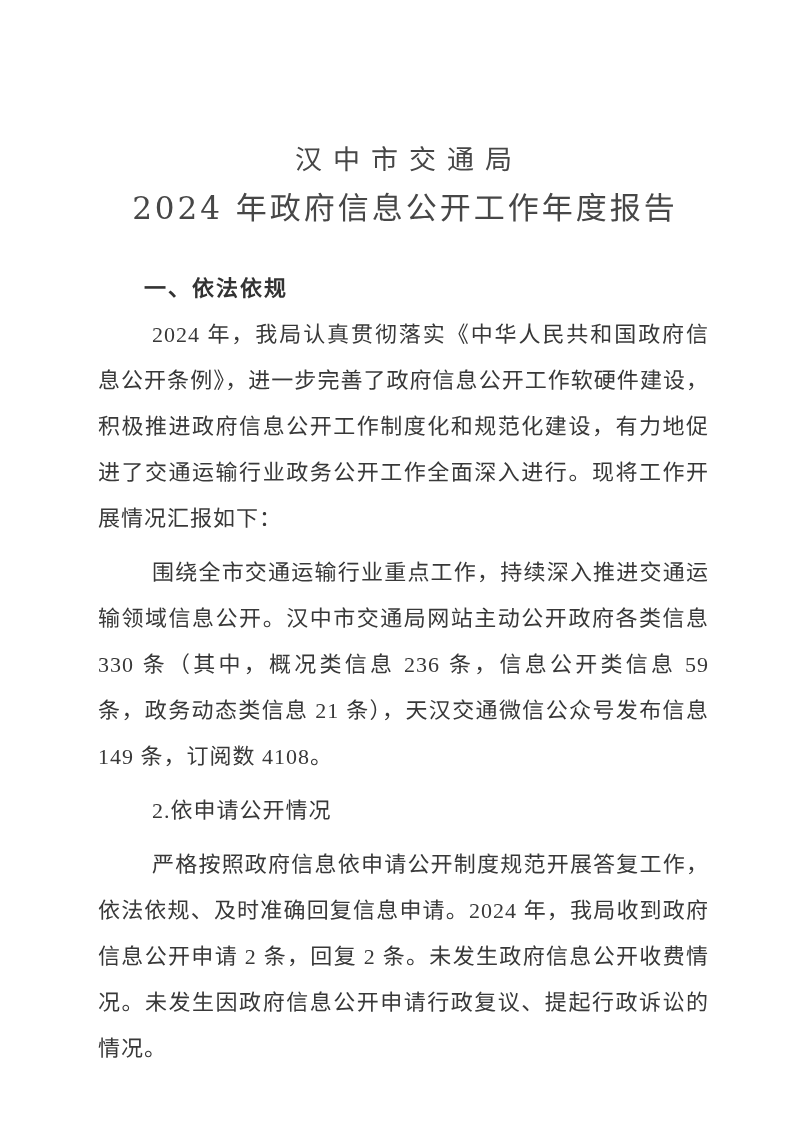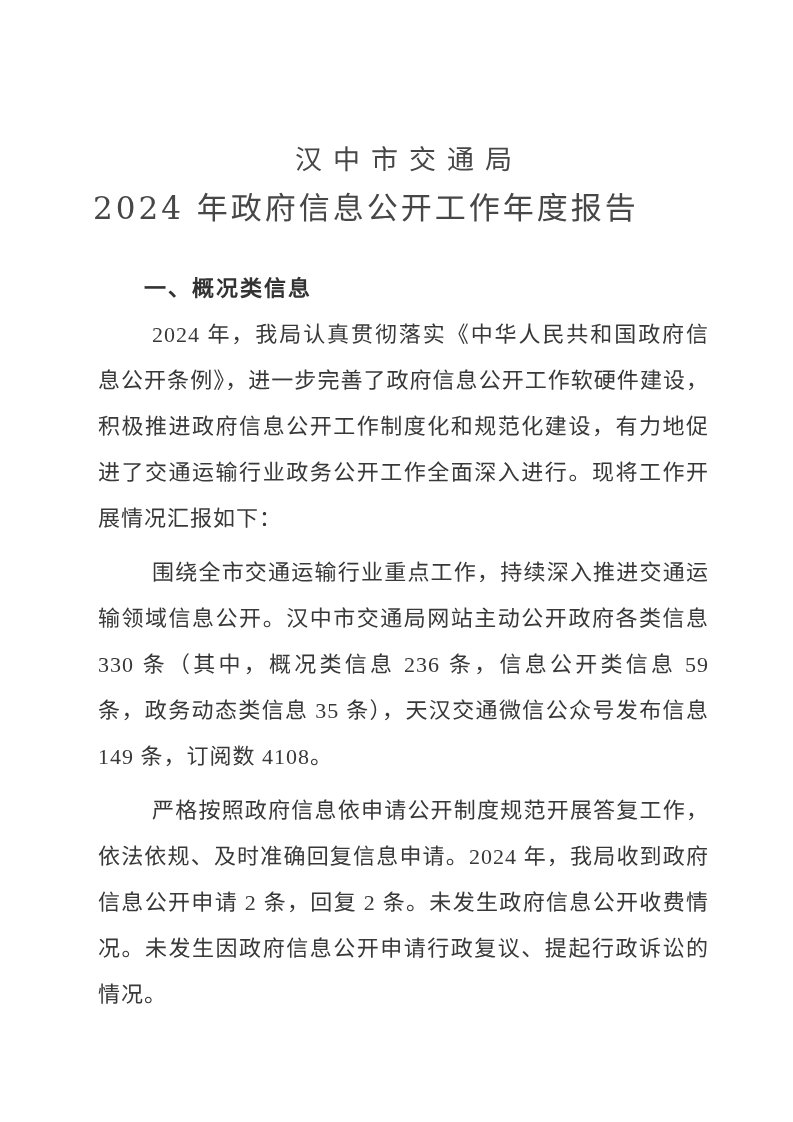--- a/index.html
+++ b/index.html
@@ -28,21 +28,21 @@
     letter-spacing: 11px;
     text-indent: 11px; 
     color: #474747;
     font-family: "DejaVu Serif", serif;
   }
   .doc-title-2 {
     margin: 6px 0 0 0;
     font-size: 31px;
     line-height: 44px;
     font-weight: 500;
-    text-align: left;
+    text-align: center;
     letter-spacing: 3px;
     text-indent: 3px;
     color: #474747;
     font-family: "DejaVu Serif", serif;
   }
   .section-heading {
     margin: 44px 0 0 0;
     font-size: 22px;
     line-height: 30px;
     font-weight: 600;
@@ -67,23 +67,24 @@
 </style>
 </head>
 <body>
 
 <div class="page">
 
   <div class="doc-title-1">汉中市交通局</div>
 
   <div class="doc-title-2">2024 年政府信息公开工作年度报告</div>
 
-  <div class="section-heading">一、概况类信息</div>
+  <div class="section-heading">一、依法依规</div>
 
   <p class="body-para first">2024 年，我局认真贯彻落实《中华人民共和国政府信息公开条例》，进一步完善了政府信息公开工作软硬件建设，积极推进政府信息公开工作制度化和规范化建设，有力地促进了交通运输行业政务公开工作全面深入进行。现将工作开展情况汇报如下：</p>
 
 
-  <p class="body-para">围绕全市交通运输行业重点工作，持续深入推进交通运输领域信息公开。汉中市交通局网站主动公开政府各类信息 330 条（其中，概况类信息 236 条，信息公开类信息 59 条，政务动态类信息 35 条），天汉交通微信公众号发布信息 149 条，订阅数 4108。</p>
+  <p class="body-para">围绕全市交通运输行业重点工作，持续深入推进交通运输领域信息公开。汉中市交通局网站主动公开政府各类信息 330 条（其中，概况类信息 236 条，信息公开类信息 59 条，政务动态类信息 21 条），天汉交通微信公众号发布信息 149 条，订阅数 4108。</p>
 
+  <p class="body-para">2.依申请公开情况</p>
 
   <p class="body-para">严格按照政府信息依申请公开制度规范开展答复工作，依法依规、及时准确回复信息申请。2024 年，我局收到政府信息公开申请 2 条，回复 2 条。未发生政府信息公开收费情况。未发生因政府信息公开申请行政复议、提起行政诉讼的情况。</p>
 
 </div>
 
 </body></html>

